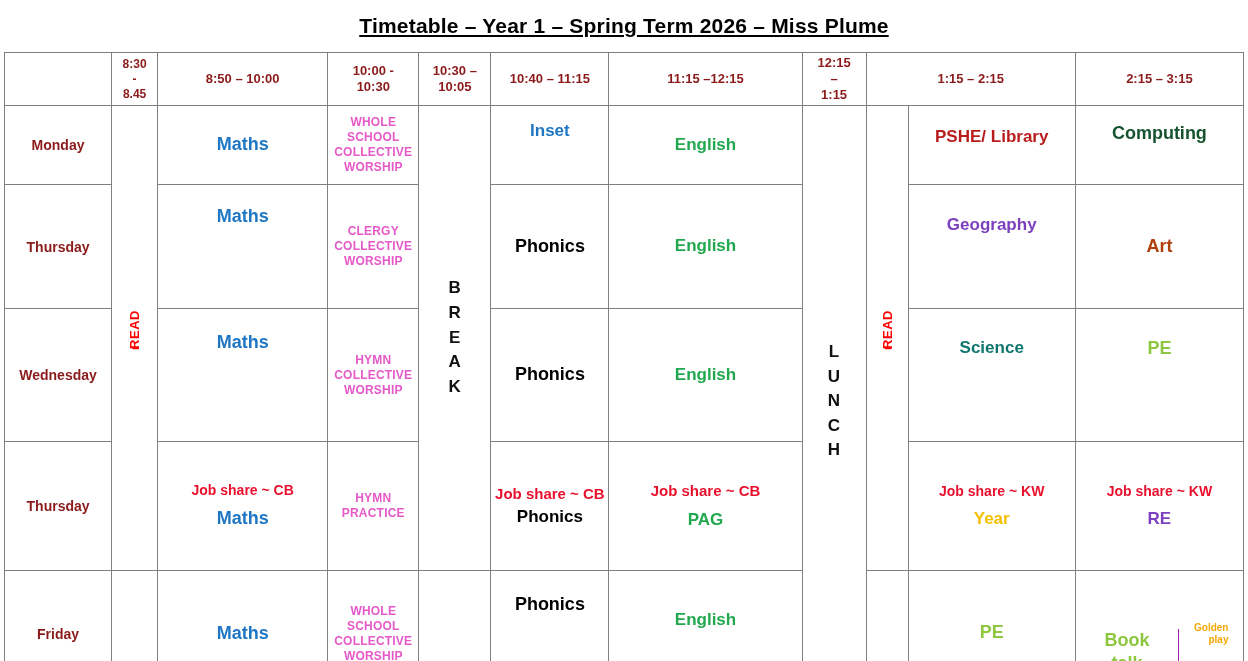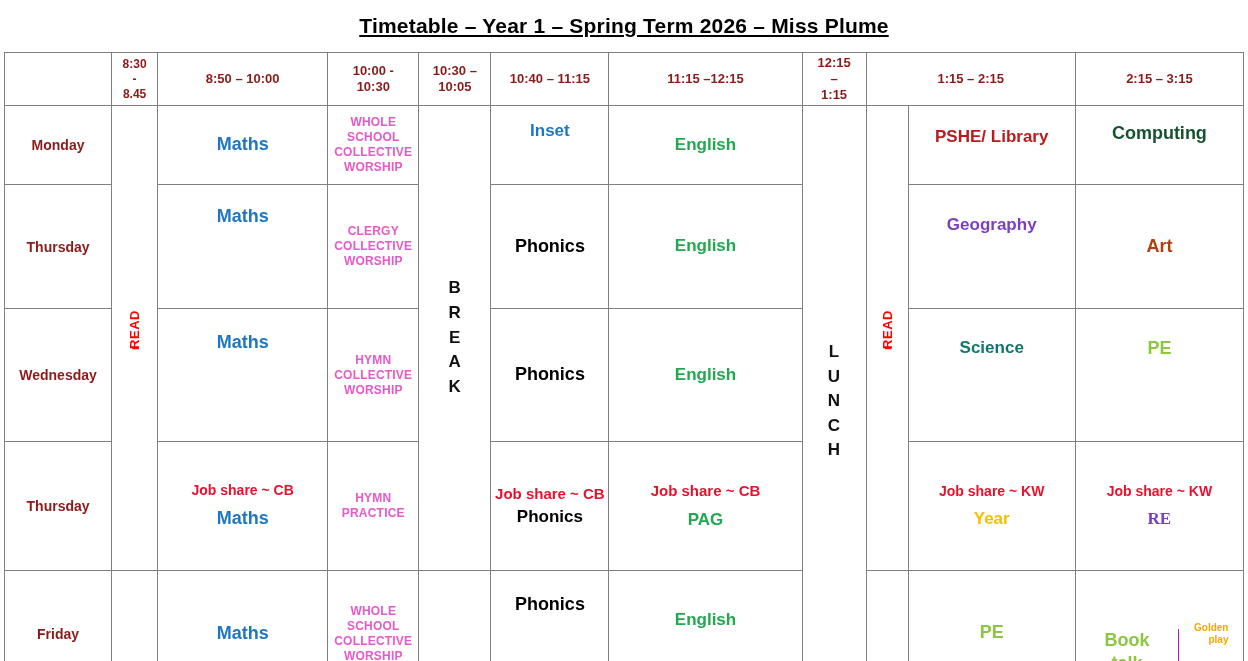--- a/index.html
+++ b/index.html
@@ -360,21 +360,21 @@
       <td>
         <div class="cellwrap">
           <div class="jobshare">Job share ~ KW</div>
           <div class="subject-line" style="color:#F5C000; font-size:17px;">Year</div>
         </div>
       </td>
 
       <td>
         <div class="cellwrap">
           <div class="jobshare">Job share ~ KW</div>
-          <div class="subject-line" style="color:#7B3FBF; font-size:17px;font-family:Liberation Serif, serif;">RE</div>
+          <div class="subject-line" style="color:#7B3FBF; font-size:17px;">RE</div>
         </div>
       </td>
     </tr>
 
     <tr>
       <td class="day">Friday</td>
 
       <td></td>
 
       <td class="sub big" style="height:126px; color:#1F77C4;">

